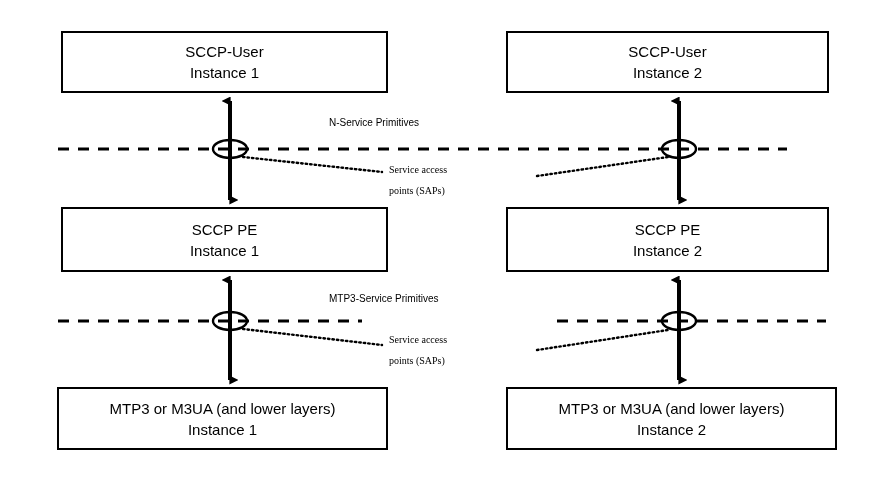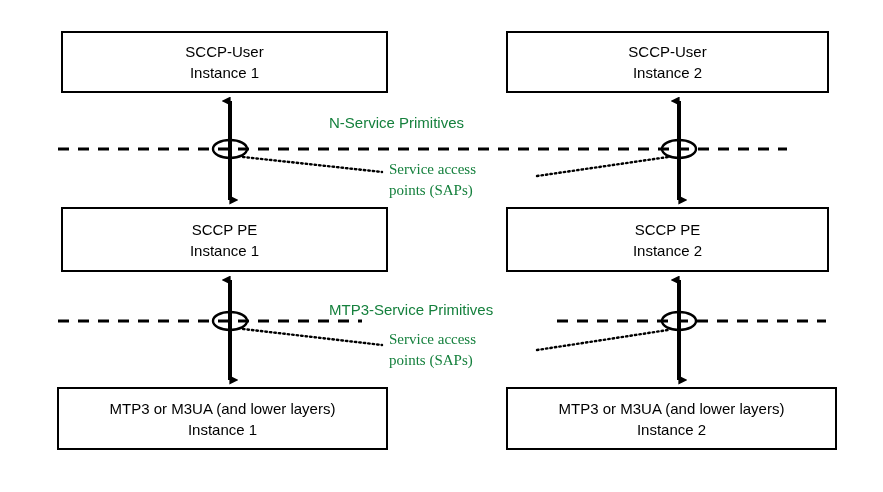--- a/index.html
+++ b/index.html
@@ -26,22 +26,22 @@
     justify-content: center;
     color: #000000;
     font-size: 15px;
     line-height: 21px;
     white-space: nowrap;
   }
   .layer-box .ln { display: block; }
 
   .label {
     position: absolute;
-    color: #15803d;
-    font-size: 15px;
+    color: #000000;
+    font-size: 10px;
     line-height: 21px;
     white-space: nowrap;
   }
   .label.two-line { white-space: normal; text-align: left; font-family: Liberation Serif, serif; }
 
   svg.overlay {
     position: absolute;
     left: 0;
     top: 0;
     width: 883px;
@@ -79,21 +79,21 @@
     <span class="ln">Instance 2</span>
   </div>
 
   <div class="layer-box" style="left:506px; top:387px; width:331px; height:63px;">
     <span class="ln">MTP3 or M3UA (and lower layers)</span>
     <span class="ln">Instance 2</span>
   </div>
 
   <div class="label" style="left:329px; top:112px;">N-Service Primitives</div>
 
-  <div class="label" style="left:329px; top:299px;">MTP3-Service Primitives</div>
+  <div class="label" style="left:329px; top:288px;">MTP3-Service Primitives</div>
 
   <div class="label two-line" style="left:389px; top:159px;">
     <span class="ln">Service access</span><br>
     <span class="ln">points (SAPs)</span>
   </div>
 
   <div class="label two-line" style="left:389px; top:329px;">
     <span class="ln">Service access</span><br>
     <span class="ln">points (SAPs)</span>
   </div>

